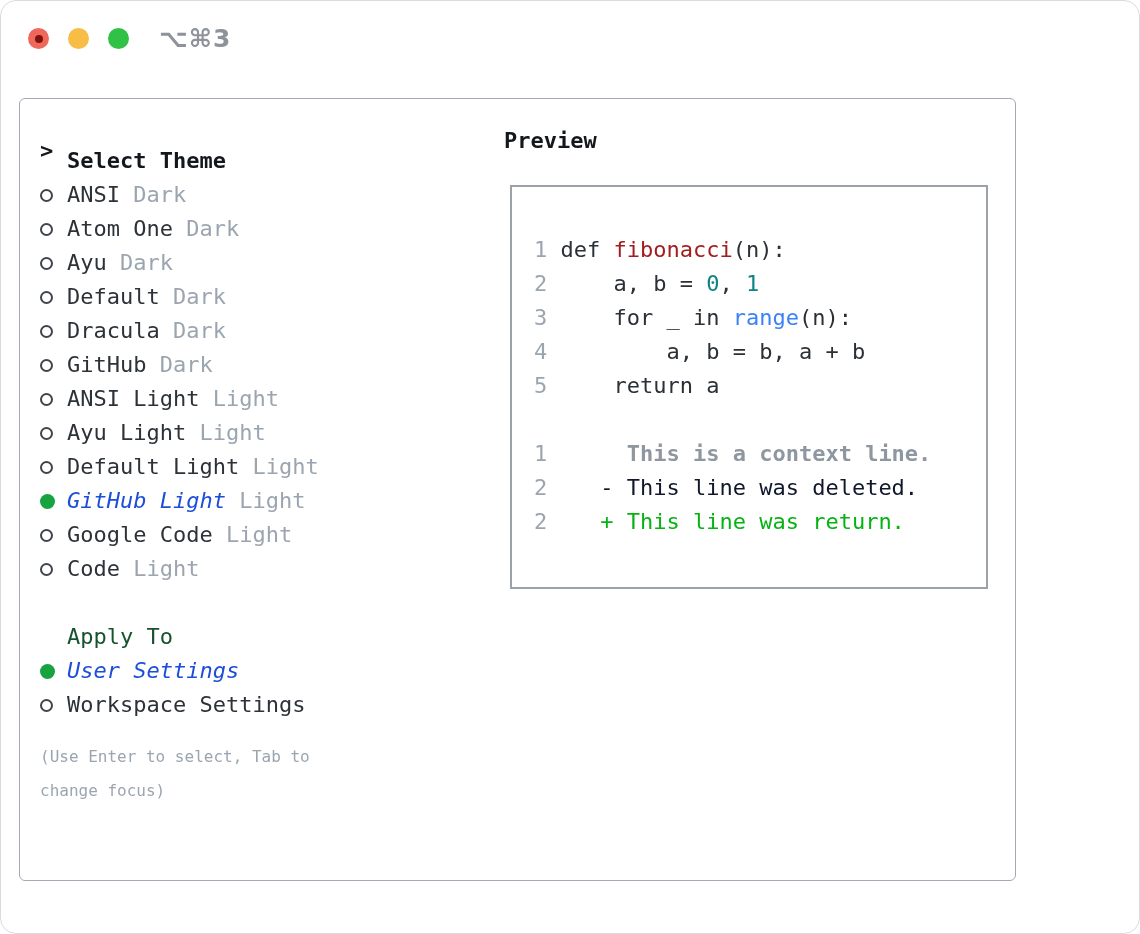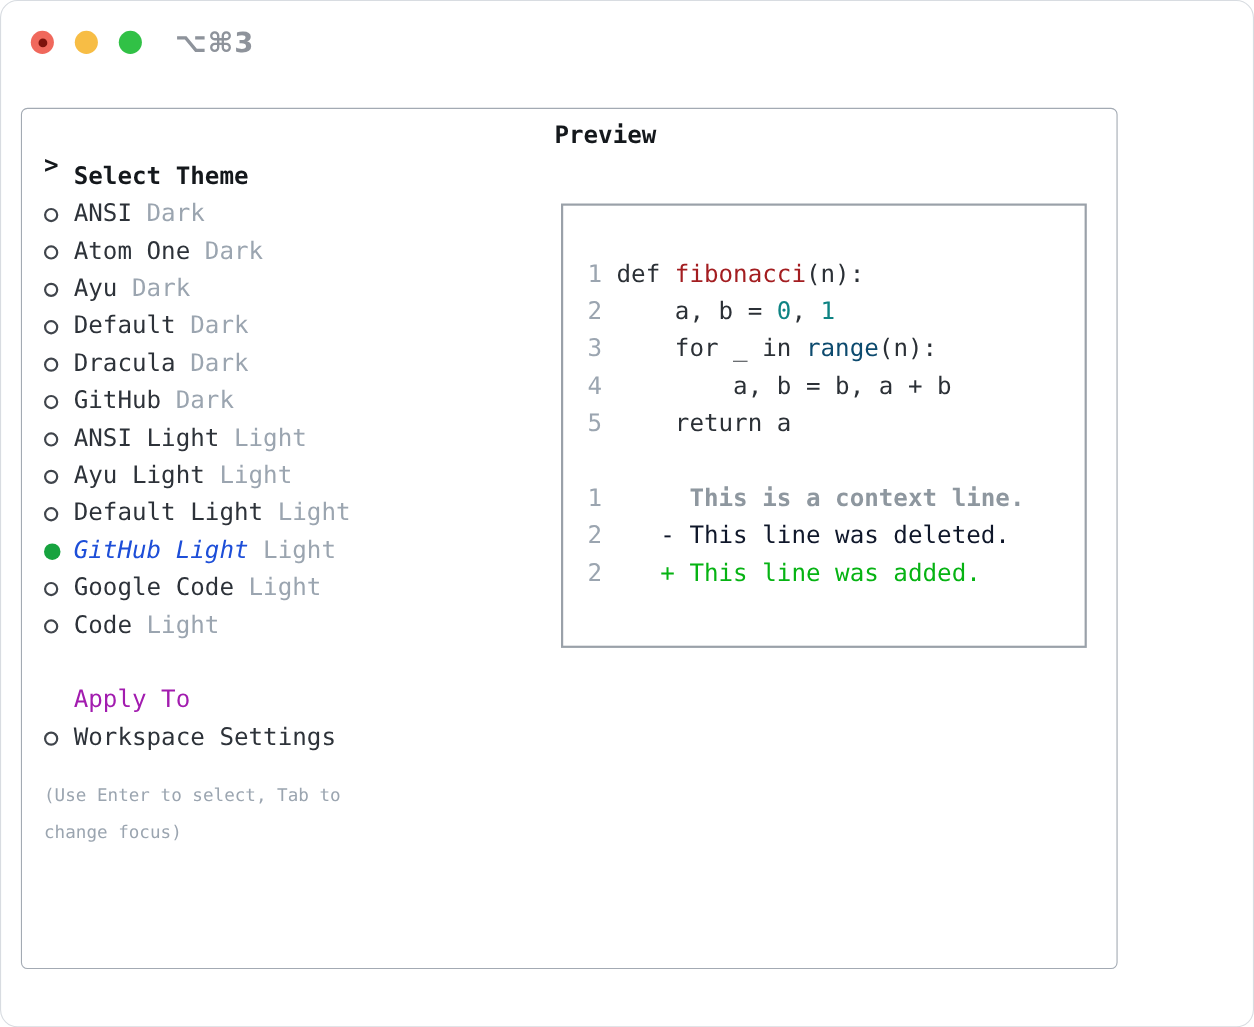--- a/index.html
+++ b/index.html
@@ -31,38 +31,38 @@
   .row { display:flex; line-height:34px; font-size:22px; }
   .bullet-col { display:inline-flex; width:27px; align-items:center; flex:none; }
   .cursor { font-weight:bold; color:#14181c; font-size:22px; }
   .radio { width:13px; height:13px; border-radius:50%; border:2px solid #40454c; background:transparent; }
   .radio.sel { width:15px; height:15px; border:none; background:#17a33f; }
   .hdr { font-weight:bold; color:#14181c;margin-top:20px; }
   .opt-name { color:#2d3239; white-space:pre; }
   .opt-name.sel { color:#1d4ed8;font-style:italic; }
   .opt-variant { color:#9ba5b0; white-space:pre; }
   .apply-block { margin-top:34px; }
-  .apply-hdr { color:#a21caf; }
+  .apply-hdr { color:#14532d; }
   .hint { margin-top:18px; color:#9ba5b0; font-size:16px; line-height:34px; white-space:pre; }
   
   .preview-hdr {
-    position:absolute; left:484px; top:8px;
+    position:absolute; left:484px; top:25px;
     font-size:22px; line-height:34px; font-weight:bold; color:#14181c;
   }
   .preview-box {
     position:absolute; left:490px; top:86px; width:478px; height:404px;
     border:2px solid #9aa1a9; background:#ffffff;
     padding:46px 0 0 22px; overflow:hidden;
   }
   .code-line { font-size:22px; line-height:34px; white-space:pre; height:34px; }
   .lineno { color:#9ba5b0; }
   .tok-plain   { color:#2b3036; }
   .tok-func    { color:#a31d20; }
   .tok-num     { color:#0e8383; }
-  .tok-builtin { color:#0c4a6e; }
+  .tok-builtin { color:#3b82f6; }
   .tok-ctx     { color:#8e979f;font-weight:bold; }
   .tok-del     { color:#0f172a; }
   .tok-add     { color:#06b313; }
 </style>
 </head>
 <body>
 
 <div class="window">
 
   <div class="titlebar">
@@ -169,20 +169,26 @@
             <span class="opt-variant"> Light</span>
           </div>
         </div>
 
       <div class="apply-block">
         <div class="row">
           <span class="bullet-col"></span>
           <span class="apply-hdr">Apply To</span>
         </div>
         <div id="apply-options">
+            <div class="row">
+              <span class="bullet-col">
+                <span class="radio sel"></span>
+              </span>
+              <span class="opt-name sel">User Settings</span>
+            </div>
             <div class="row">
               <span class="bullet-col">
                 <span class="radio"></span>
               </span>
               <span class="opt-name">Workspace Settings</span>
             </div>
           </div>
       </div>
 
       <div class="hint"><div>(Use Enter to select, Tab to</div><div>change focus)</div></div>
@@ -193,18 +199,18 @@
     <div class="preview-box">
       <div id="code-lines">
           <div class="code-line"><span class="lineno">1</span><span class="tok-plain"> def </span><span class="tok-func">fibonacci</span><span class="tok-plain">(n):</span></div>
           <div class="code-line"><span class="lineno">2</span><span class="tok-plain">     a, b = </span><span class="tok-num">0</span><span class="tok-plain">, </span><span class="tok-num">1</span></div>
           <div class="code-line"><span class="lineno">3</span><span class="tok-plain">     for _ in </span><span class="tok-builtin">range</span><span class="tok-plain">(n):</span></div>
           <div class="code-line"><span class="lineno">4</span><span class="tok-plain">         a, b = b, a + b</span></div>
           <div class="code-line"><span class="lineno">5</span><span class="tok-plain">     return a</span></div>
           <div class="code-line"><span class="lineno"></span></div>
           <div class="code-line"><span class="lineno">1</span><span class="tok-ctx">      This is a context line.</span></div>
           <div class="code-line"><span class="lineno">2</span><span class="tok-del">    - This line was deleted.</span></div>
-          <div class="code-line"><span class="lineno">2</span><span class="tok-add">    + This line was added.</span></div>
+          <div class="code-line"><span class="lineno">2</span><span class="tok-add">    + This line was return.</span></div>
         </div>
     </div>
 
   </div>
 </div>
 
 </body></html>

